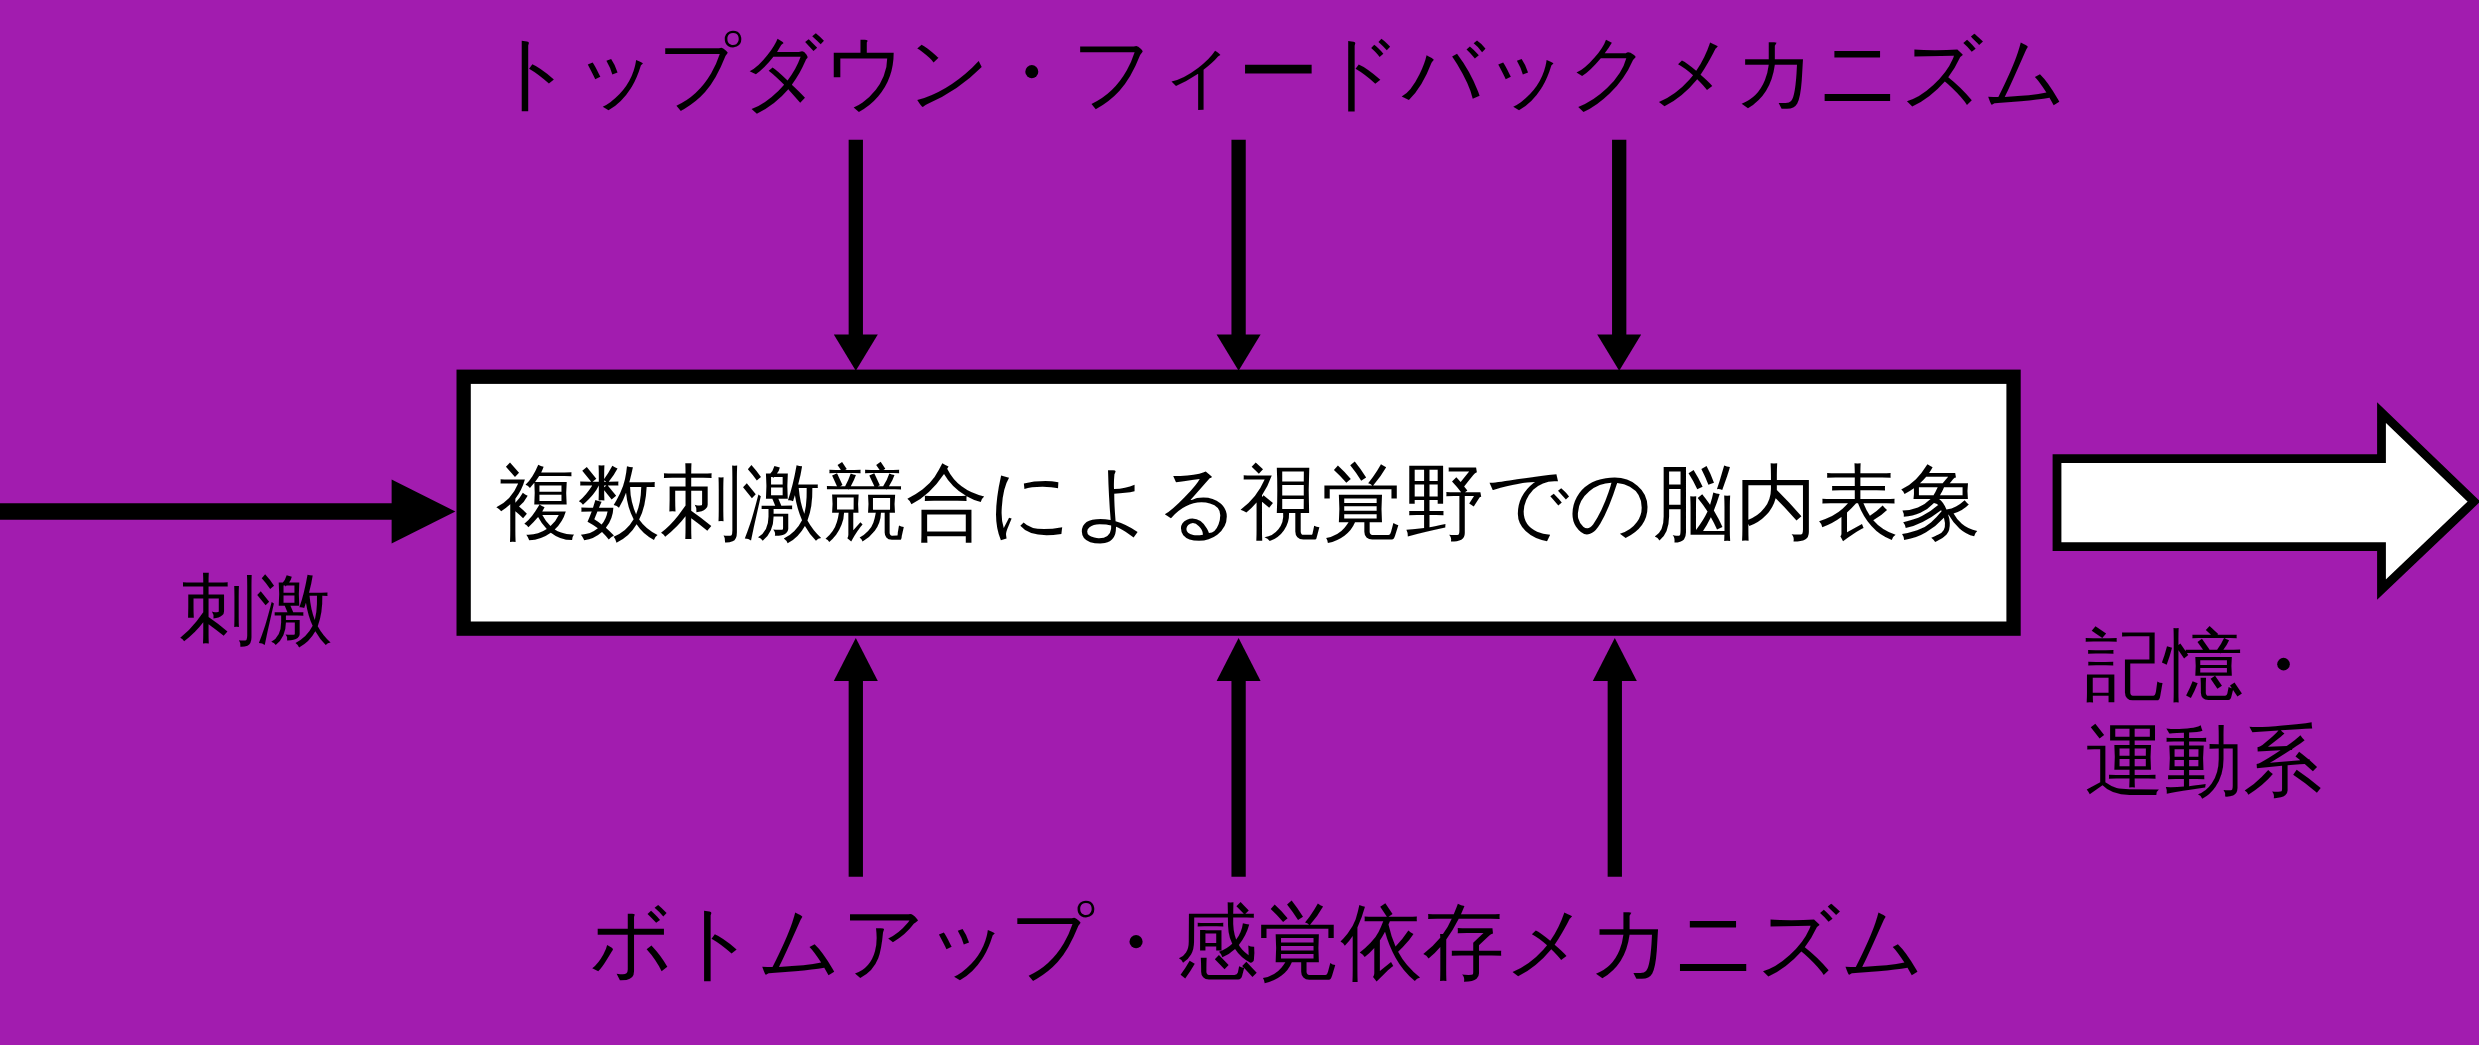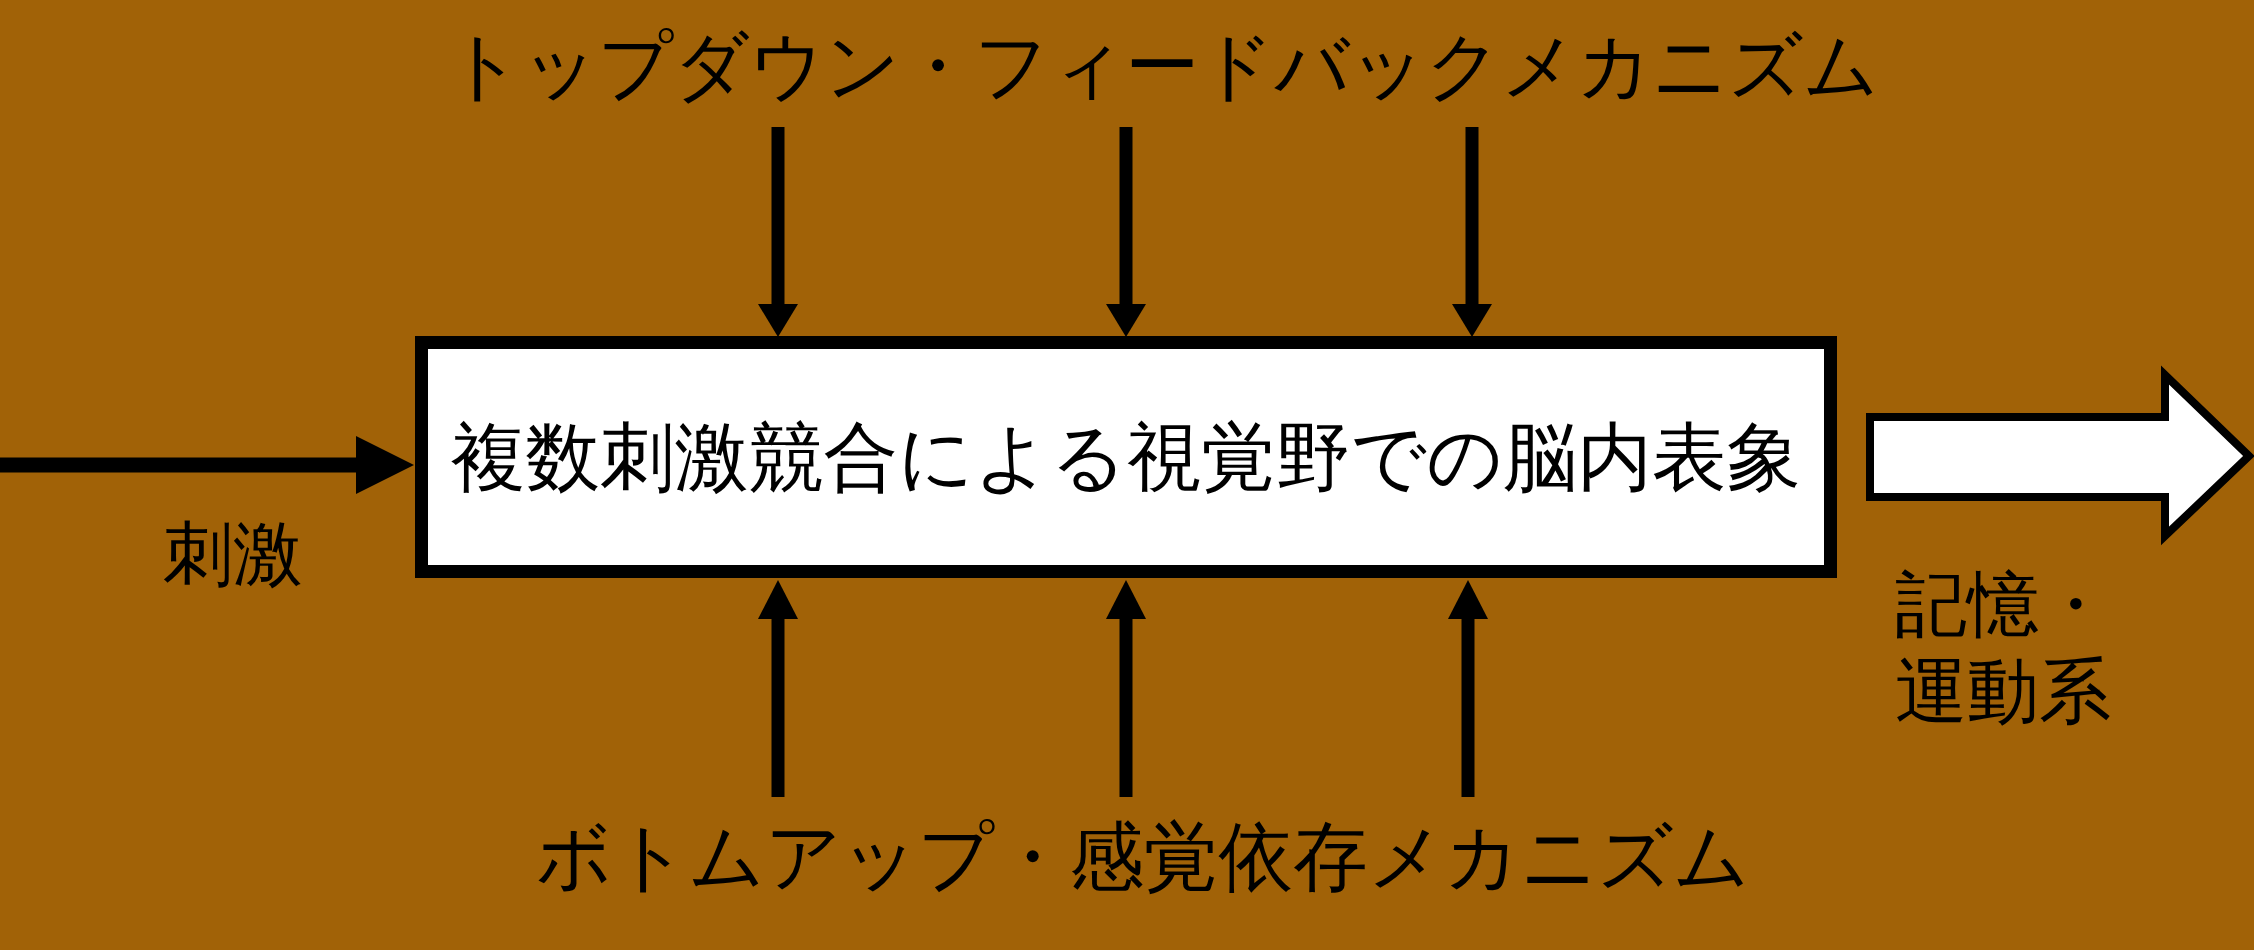--- a/index.html
+++ b/index.html
@@ -4,21 +4,21 @@
 <style>
   html, body {
     margin: 0;
     padding: 0;
     background: #ffffff;
   }
   .stage {
     position: relative;
     width: 2254px;
     height: 950px;
-    background: #a16207;
+    background: #a21caf;
     overflow: hidden;
   }
   svg {
     display: block;
     width: 2254px;
     height: 950px;
   }
   text {
     font-family: "DejaVu Sans", sans-serif;
     fill: #000000;

